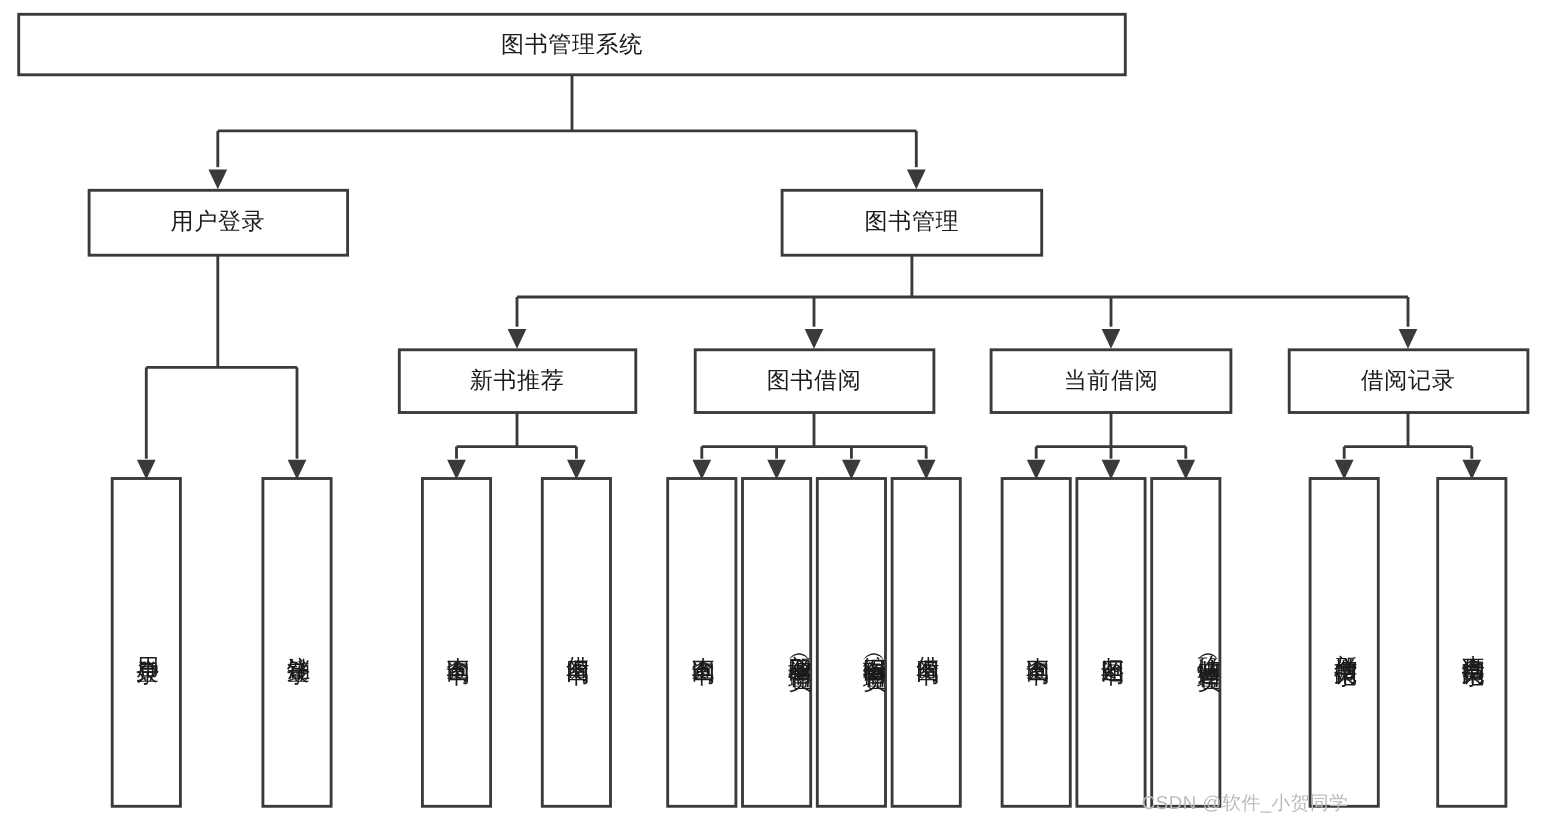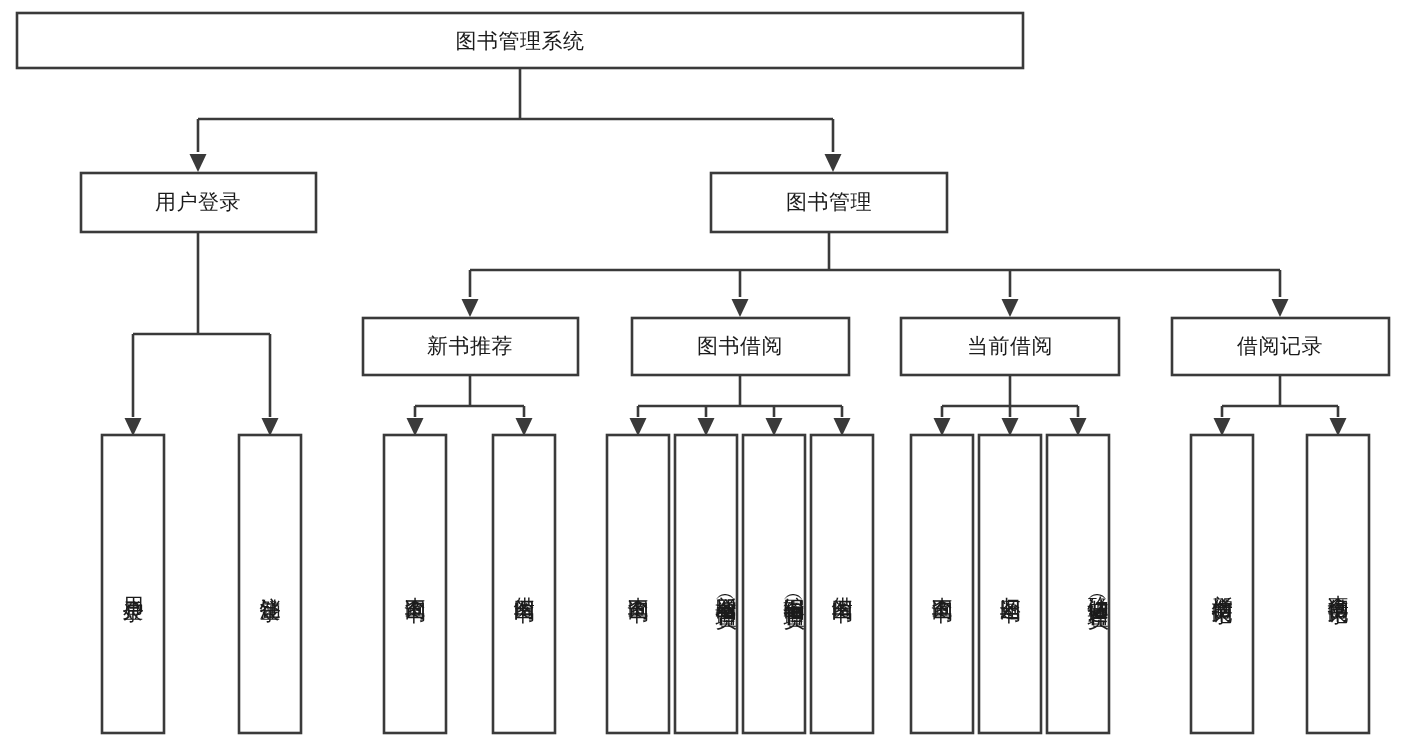--- a/index.html
+++ b/index.html
@@ -207,14 +207,15 @@
   <div class="leaf-label" style="left:911px;top:435px;width:62px;height:298px;">查询图书</div>
 
   <div class="leaf-label" style="left:979px;top:435px;width:62px;height:298px;">归还图书</div>
 
   <div class="leaf-label" style="left:1047px;top:435px;width:62px;height:298px;align-items:flex-start;padding-top:8px;box-sizing:border-box;">确认归还（管理员）</div>
 
   <div class="leaf-label" style="left:1191px;top:435px;width:62px;height:298px;">新增借阅记录</div>
 
   <div class="leaf-label" style="left:1307px;top:435px;width:62px;height:298px;">查询借阅记录</div>
 
+  <div id="watermark">CSDN @软件_小贺同学</div>
 
 </div>
 
 </body></html>

